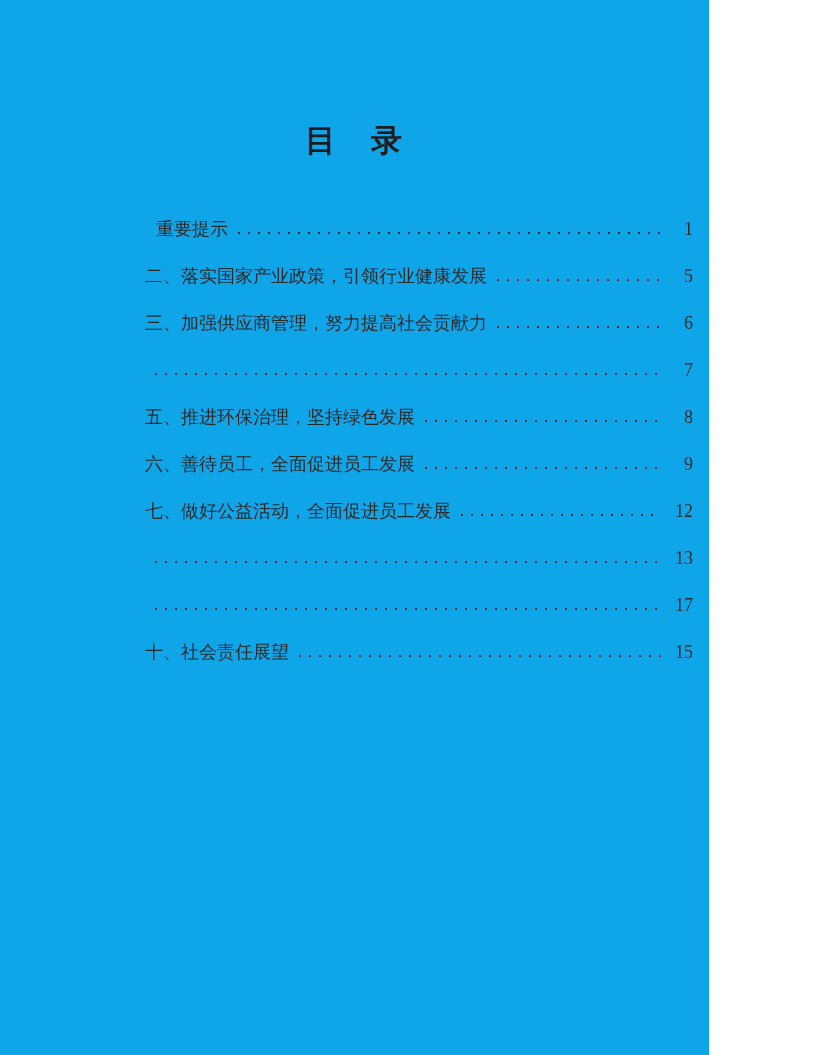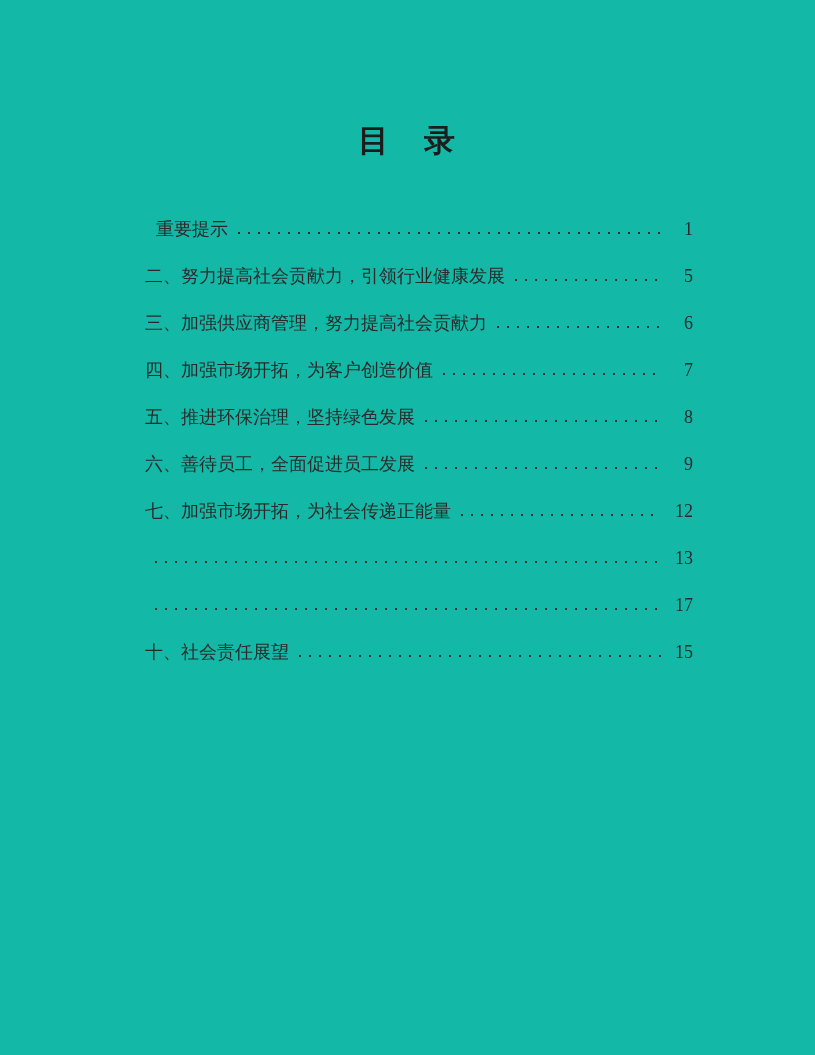--- a/index.html
+++ b/index.html
@@ -2,23 +2,23 @@
 <html><head>
 <meta charset="utf-8">
 <style>
   html, body {
     margin: 0;
     padding: 0;
     background: #ffffff;
   }
   .page {
     position: relative;
-    width: 815px;
+    width: 709px;
     height: 1055px;
-    background: #14b8a6;
+    background: #0ea5e9;
     overflow: hidden;
     font-family: "Liberation Serif", "DejaVu Serif", serif;
     color: #2a2a2a;
   }
   .doc-title {
     margin: 0;
     padding-top: 122px;
     text-align: center;
     font-size: 31px;
     font-weight: bold;
@@ -72,51 +72,50 @@
 
   <div class="toc-list">
   <div class="toc-row indented">
     <span class="toc-label">重要提示</span>
     <span class="toc-leader"></span>
     <span class="toc-page">1</span>
   </div>
 
 
   <div class="toc-row">
-    <span class="toc-label">二、努力提高社会贡献力，引领行业健康发展</span>
+    <span class="toc-label">二、落实国家产业政策，引领行业健康发展</span>
     <span class="toc-leader"></span>
     <span class="toc-page">5</span>
   </div>
 
   <div class="toc-row">
     <span class="toc-label">三、加强供应商管理，努力提高社会贡献力</span>
     <span class="toc-leader"></span>
     <span class="toc-page">6</span>
   </div>
 
   <div class="toc-row">
-    <span class="toc-label">四、加强市场开拓，为客户创造价值</span>
     <span class="toc-leader"></span>
     <span class="toc-page">7</span>
   </div>
 
   <div class="toc-row">
     <span class="toc-label">五、推进环保治理，坚持绿色发展</span>
     <span class="toc-leader"></span>
     <span class="toc-page">8</span>
   </div>
 
   <div class="toc-row">
     <span class="toc-label">六、善待员工，全面促进员工发展</span>
     <span class="toc-leader"></span>
     <span class="toc-page">9</span>
   </div>
 
   <div class="toc-row">
-    <span class="toc-label">七、加强市场开拓，为社会传递正能量</span>
+    <span class="toc-label">七、做好公益活动，全面促进员工发展</span>
     <span class="toc-leader"></span>
     <span class="toc-page">12</span>
   </div>
 
   <div class="toc-row">
     <span class="toc-leader"></span>
     <span class="toc-page">13</span>
   </div>
 
   <div class="toc-row">

